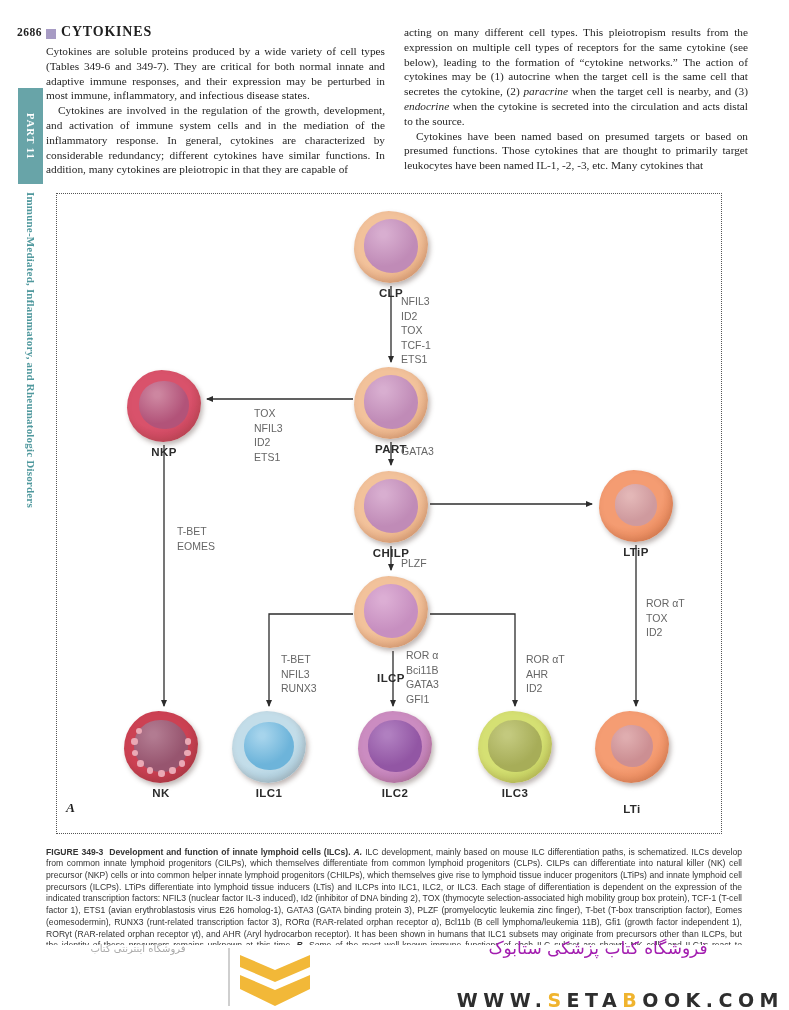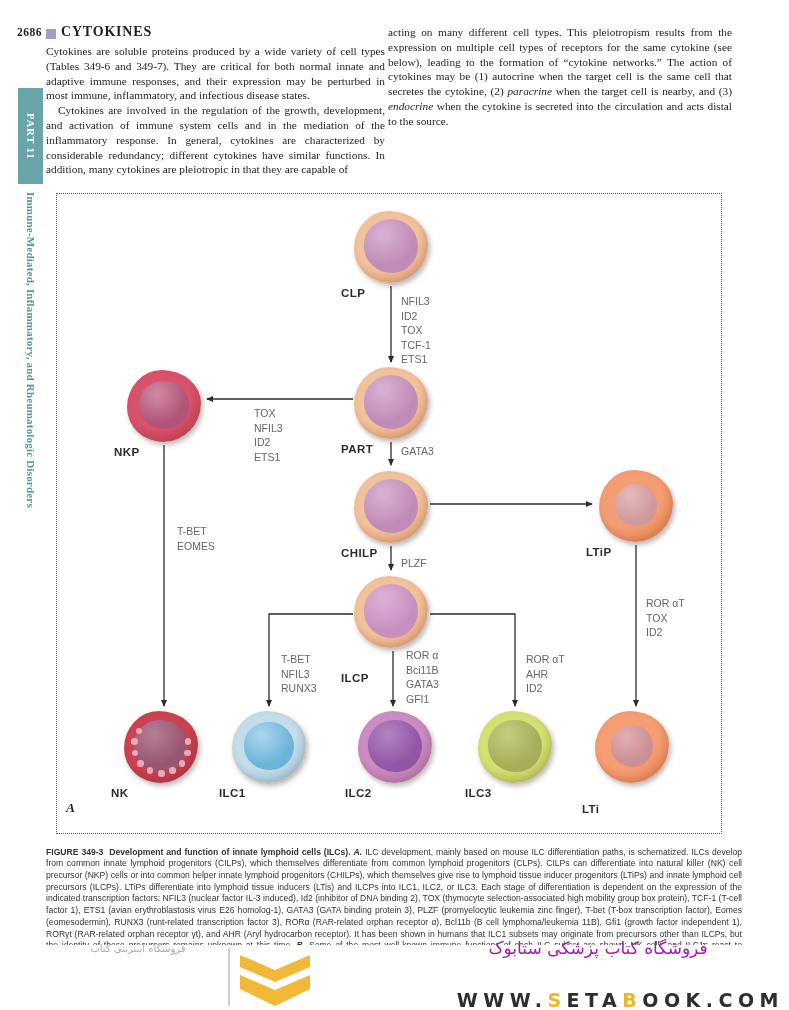--- a/index.html
+++ b/index.html
@@ -10,40 +10,40 @@
   
   .page-num{left:17px;top:26px;font-weight:bold;font-size:11.5px;letter-spacing:.5px;}
   .sec-marker{left:46px;top:29px;width:10px;height:10px;background:#a79bc4;}
   .sec-heading{left:61px;top:24px;font-weight:bold;font-size:14px;letter-spacing:.8px;}
 
   
   .col{font-size:11.3px;line-height:14.8px;text-align:justify;}
   .col p{margin:0;}
   .col p.indent{text-indent:12px;}
   .col-left{left:46px;top:44px;width:339px;}
-  .col-right{left:388px;top:25px;width:344px;}
+  .col-right{left:404px;top:25px;width:344px;}
 
   
   .part-tab{left:18px;top:88px;width:25px;height:96px;background:#68a4a8;display:flex;align-items:center;justify-content:center;}
   .part-tab span{writing-mode:vertical-rl;font-weight:bold;font-size:10.5px;color:#ffffff;letter-spacing:1px;white-space:nowrap;}
   .part-title{left:17px;top:192px;width:27px;height:340px;display:flex;justify-content:center;}
   .part-title span{writing-mode:vertical-rl;font-weight:bold;font-size:11px;color:#4f989d;white-space:nowrap;letter-spacing:.2px;}
 
   
   .fig-frame{left:56px;top:193px;width:664px;height:639px;border:1px dotted #555;background:#fff;}
   #cells-layer{position:absolute;left:0;top:0;right:0;bottom:0;}
   .edges{position:absolute;left:0;top:0;}
   .cell{position:absolute;width:74px;height:72px;
         border-radius:47% 53% 51% 49% / 52% 46% 54% 48%;
         background:radial-gradient(circle at 38% 30%, var(--outer) 52%, var(--edge) 94%);
         box-shadow:2px 3px 5px rgba(70,45,40,.35), inset -2px -3px 6px rgba(120,70,50,.18);}
   .nucleus{position:absolute;border-radius:50% 50% 48% 52% / 48% 52% 50% 50%;
         background:radial-gradient(circle at 36% 28%, var(--hi) 6%, var(--inner) 62%);}
   .granule{position:absolute;width:6.5px;height:6.5px;border-radius:50%;background:#eaa9b5;}
-  .cell-label{position:absolute;width:100px;font-family:"Liberation Sans",sans-serif;
+  .cell-label{position:absolute;width:100px;text-align:center;font-family:"Liberation Sans",sans-serif;
         font-weight:bold;font-size:11.5px;color:#2b2b2b;letter-spacing:.4px;}
   .tf{position:absolute;font-family:"Liberation Sans",sans-serif;font-size:10.5px;line-height:14.5px;
         color:#666;white-space:pre-line;}
   .panel-label{position:absolute;left:9px;top:606px;font-weight:bold;font-style:italic;font-size:13.5px;}
 
   
   .caption{left:46px;top:838px;width:696px;height:98px;overflow:hidden;
         font-family:"Liberation Sans",sans-serif;font-size:8.6px;line-height:11.7px;
         text-align:justify;color:#333;}
   .caption b{font-weight:bold;}
@@ -70,20 +70,21 @@
 <div class="abs page-num">2686</div>
 <div class="abs sec-marker"></div>
 <div class="abs sec-heading">CYTOKINES</div>
 
 <div class="abs col col-left">
   <p>Cytokines are soluble proteins produced by a wide variety of cell types (Tables 349-6 and 349-7). They are critical for both normal innate and adaptive immune responses, and their expression may be perturbed in most immune, inflammatory, and infectious disease states.</p>
   <p class="indent">Cytokines are involved in the regulation of the growth, development, and activation of immune system cells and in the mediation of the inflammatory response. In general, cytokines are characterized by considerable redundancy; different cytokines have similar functions. In addition, many cytokines are pleiotropic in that they are capable of</p>
 </div>
 <div class="abs col col-right">
   <p>acting on many different cell types. This pleiotropism results from the expression on multiple cell types of receptors for the same cytokine (see below), leading to the formation of “cytokine networks.” The action of cytokines may be (1) autocrine when the target cell is the same cell that secretes the cytokine, (2) <i>paracrine</i> when the target cell is nearby, and (3) <i>endocrine</i> when the cytokine is secreted into the circulation and acts distal to the source.</p>
+  <p class="indent">Cytokines have been named based on presumed targets or based on presumed functions. Those cytokines that are thought to primarily target leukocytes have been named IL-1, -2, -3, etc. Many cytokines that</p>
 </div>
 
 <div class="abs part-tab">
   <span>PART 11</span>
 </div>
 <div class="abs part-title">
   <span>Immune-Mediated, Inflammatory, and Rheumatologic Disorders</span>
 </div>
 
 <div class="abs fig-frame">

